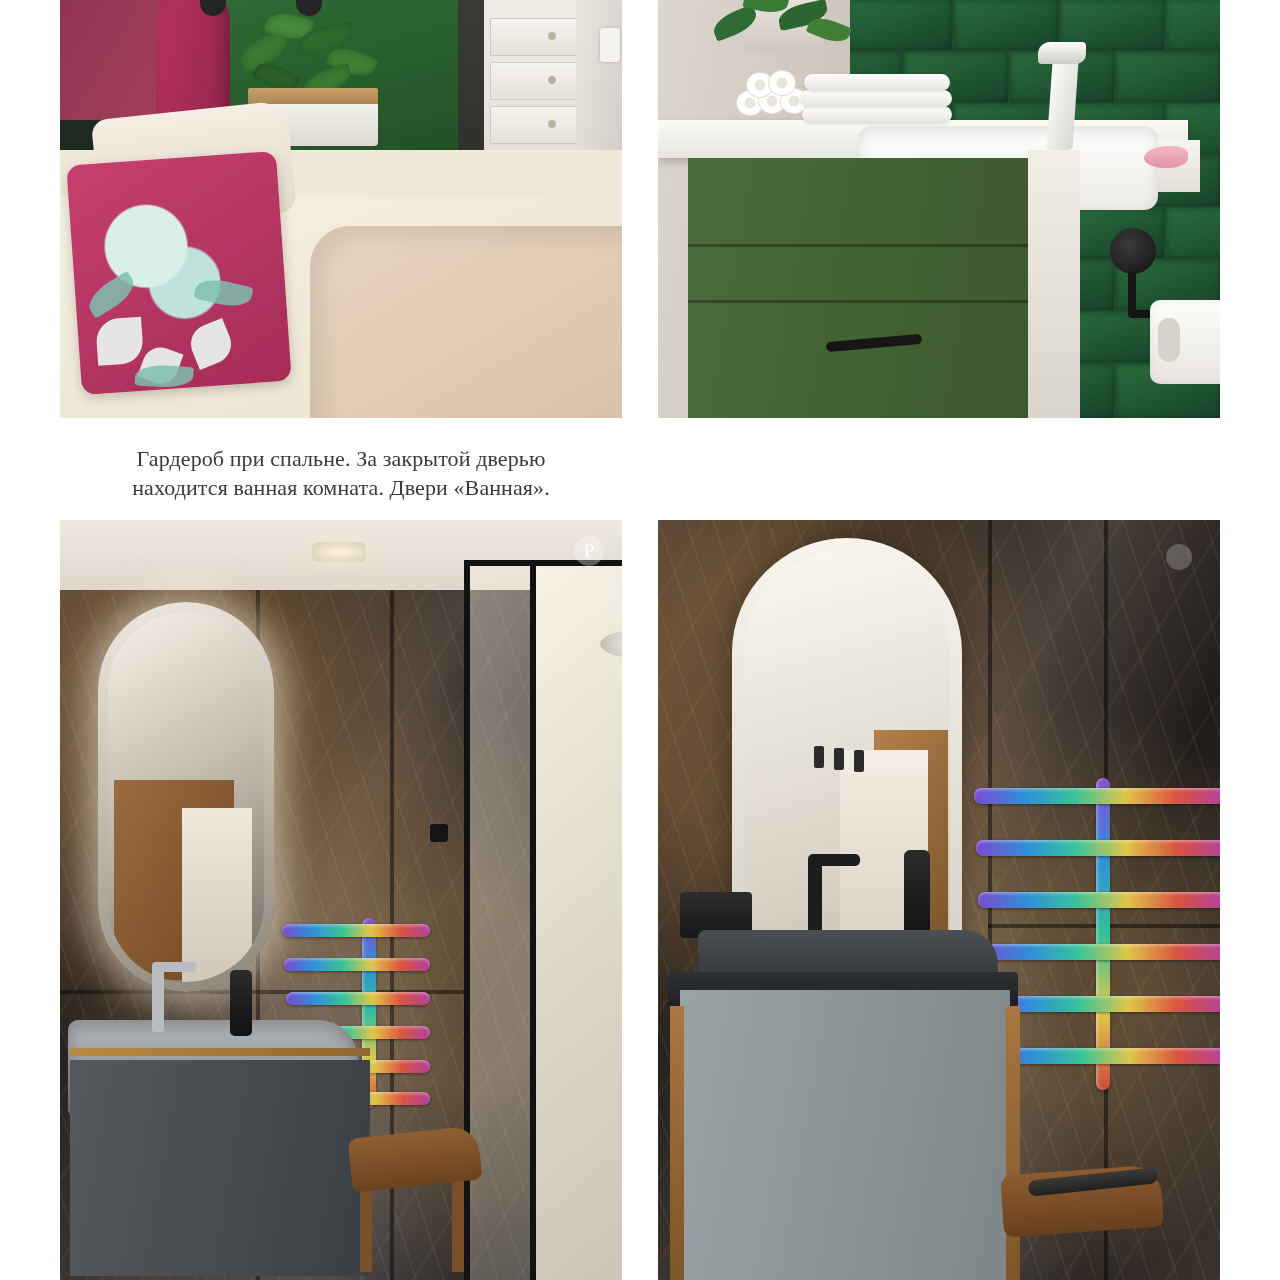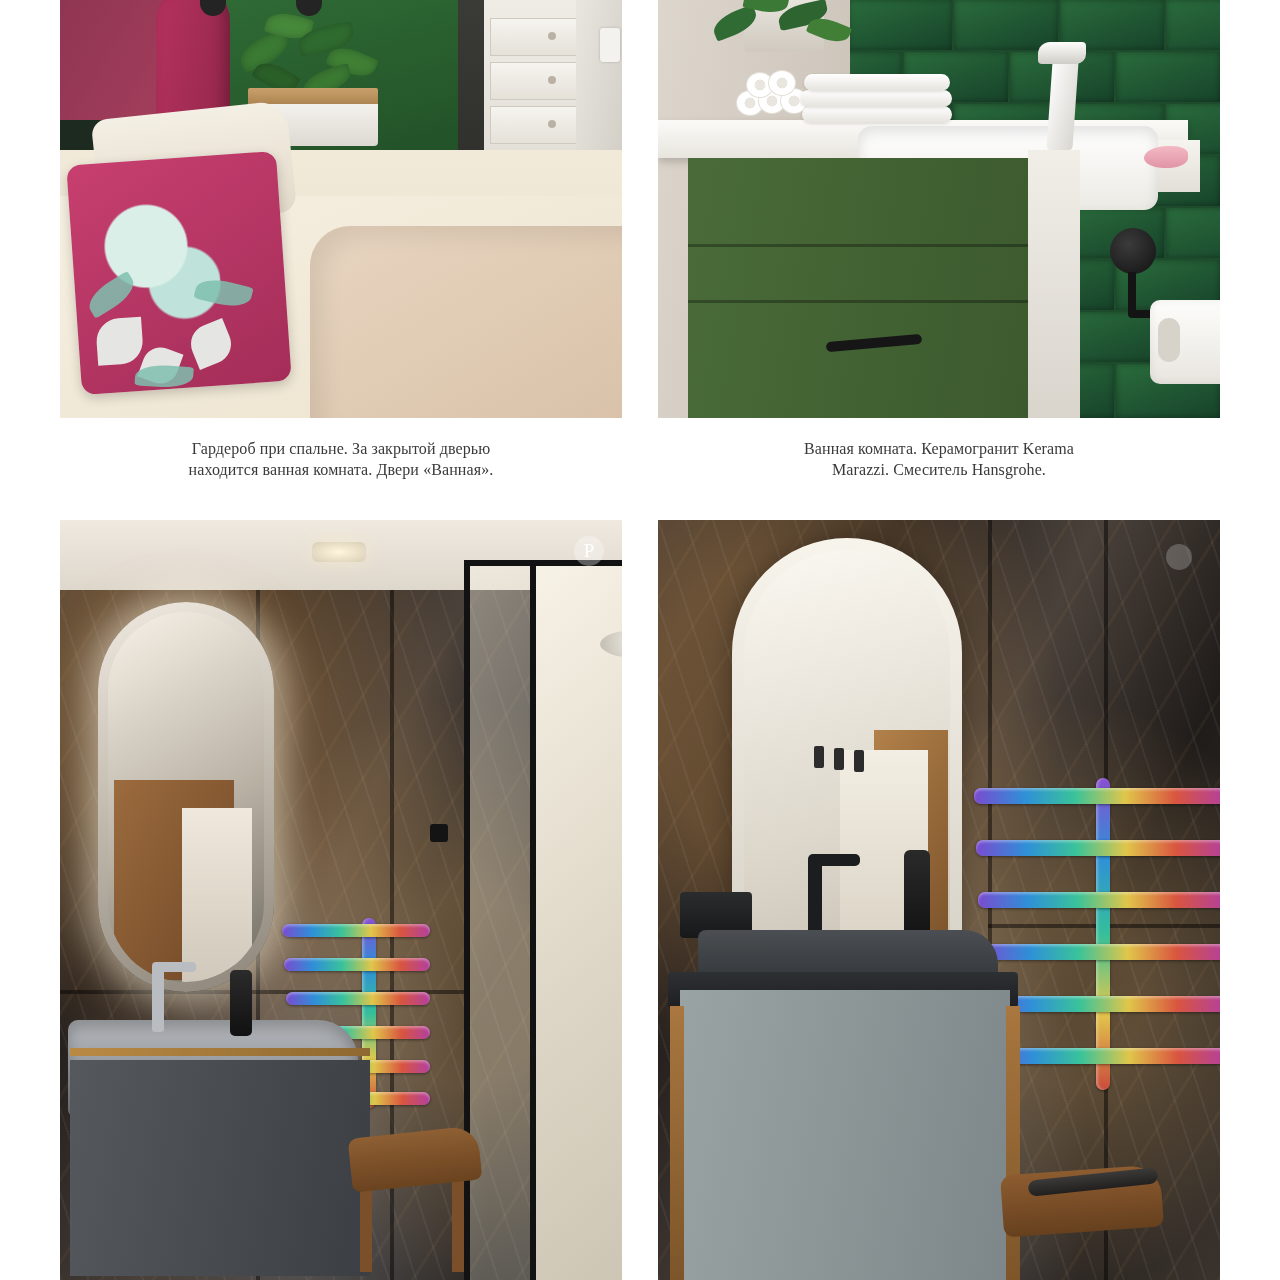--- a/index.html
+++ b/index.html
@@ -21,23 +21,23 @@
   }
   .cell{position:relative;overflow:hidden;}
   .cell.left{padding-left:60px;padding-right:18px;}
   .cell.right{padding-left:18px;padding-right:60px;}
   .photo{
     position:relative;width:100%;height:418px;overflow:hidden;
     background:#2a2a2a;
   }
   .photo.tall{height:760px;}
   .caption{
-    margin-top:20px;
+    margin-top:26px;
     text-align:center;
-    font-size:16px;
+    font-size:22px;
     line-height:1.32;
     color:#3a3a3a;
     letter-spacing:0.1px;
   }
 
   
   .p1{background:#1d2a1f;}
   .p1 .wall-green{
     position:absolute;left:152px;top:0;width:272px;height:258px;
     background:linear-gradient(165deg,#2f6a35,#215027 70%);
@@ -581,24 +581,20 @@
         <div class="cab-side"></div>
         <div class="handle"></div>
 
         <div class="tp-holder"></div>
         <div class="tp-arm"></div>
         <div class="tp-bar"></div>
         <div class="tp-paper"></div>
         <div class="tp-core"></div>
         <div class="soap-bird"></div>
       </div>
-      <div class="caption">
-        <div>Ванная комната. Керамогранит Kerama</div>
-        <div>Marazzi. Смеситель Hansgrohe.</div>
-      </div>
     </div>
 
     <div class="cell left">
       <div class="photo tall p3 marble">
         <div class="veins"></div>
         <div class="tile-seam" style="left:196px;top:0;width:4px;height:760px;"></div>
         <div class="tile-seam" style="left:330px;top:0;width:4px;height:760px;"></div>
         <div class="tile-seam" style="left:0;top:470px;width:404px;height:4px;"></div>
 
         <div class="ceiling"></div>

